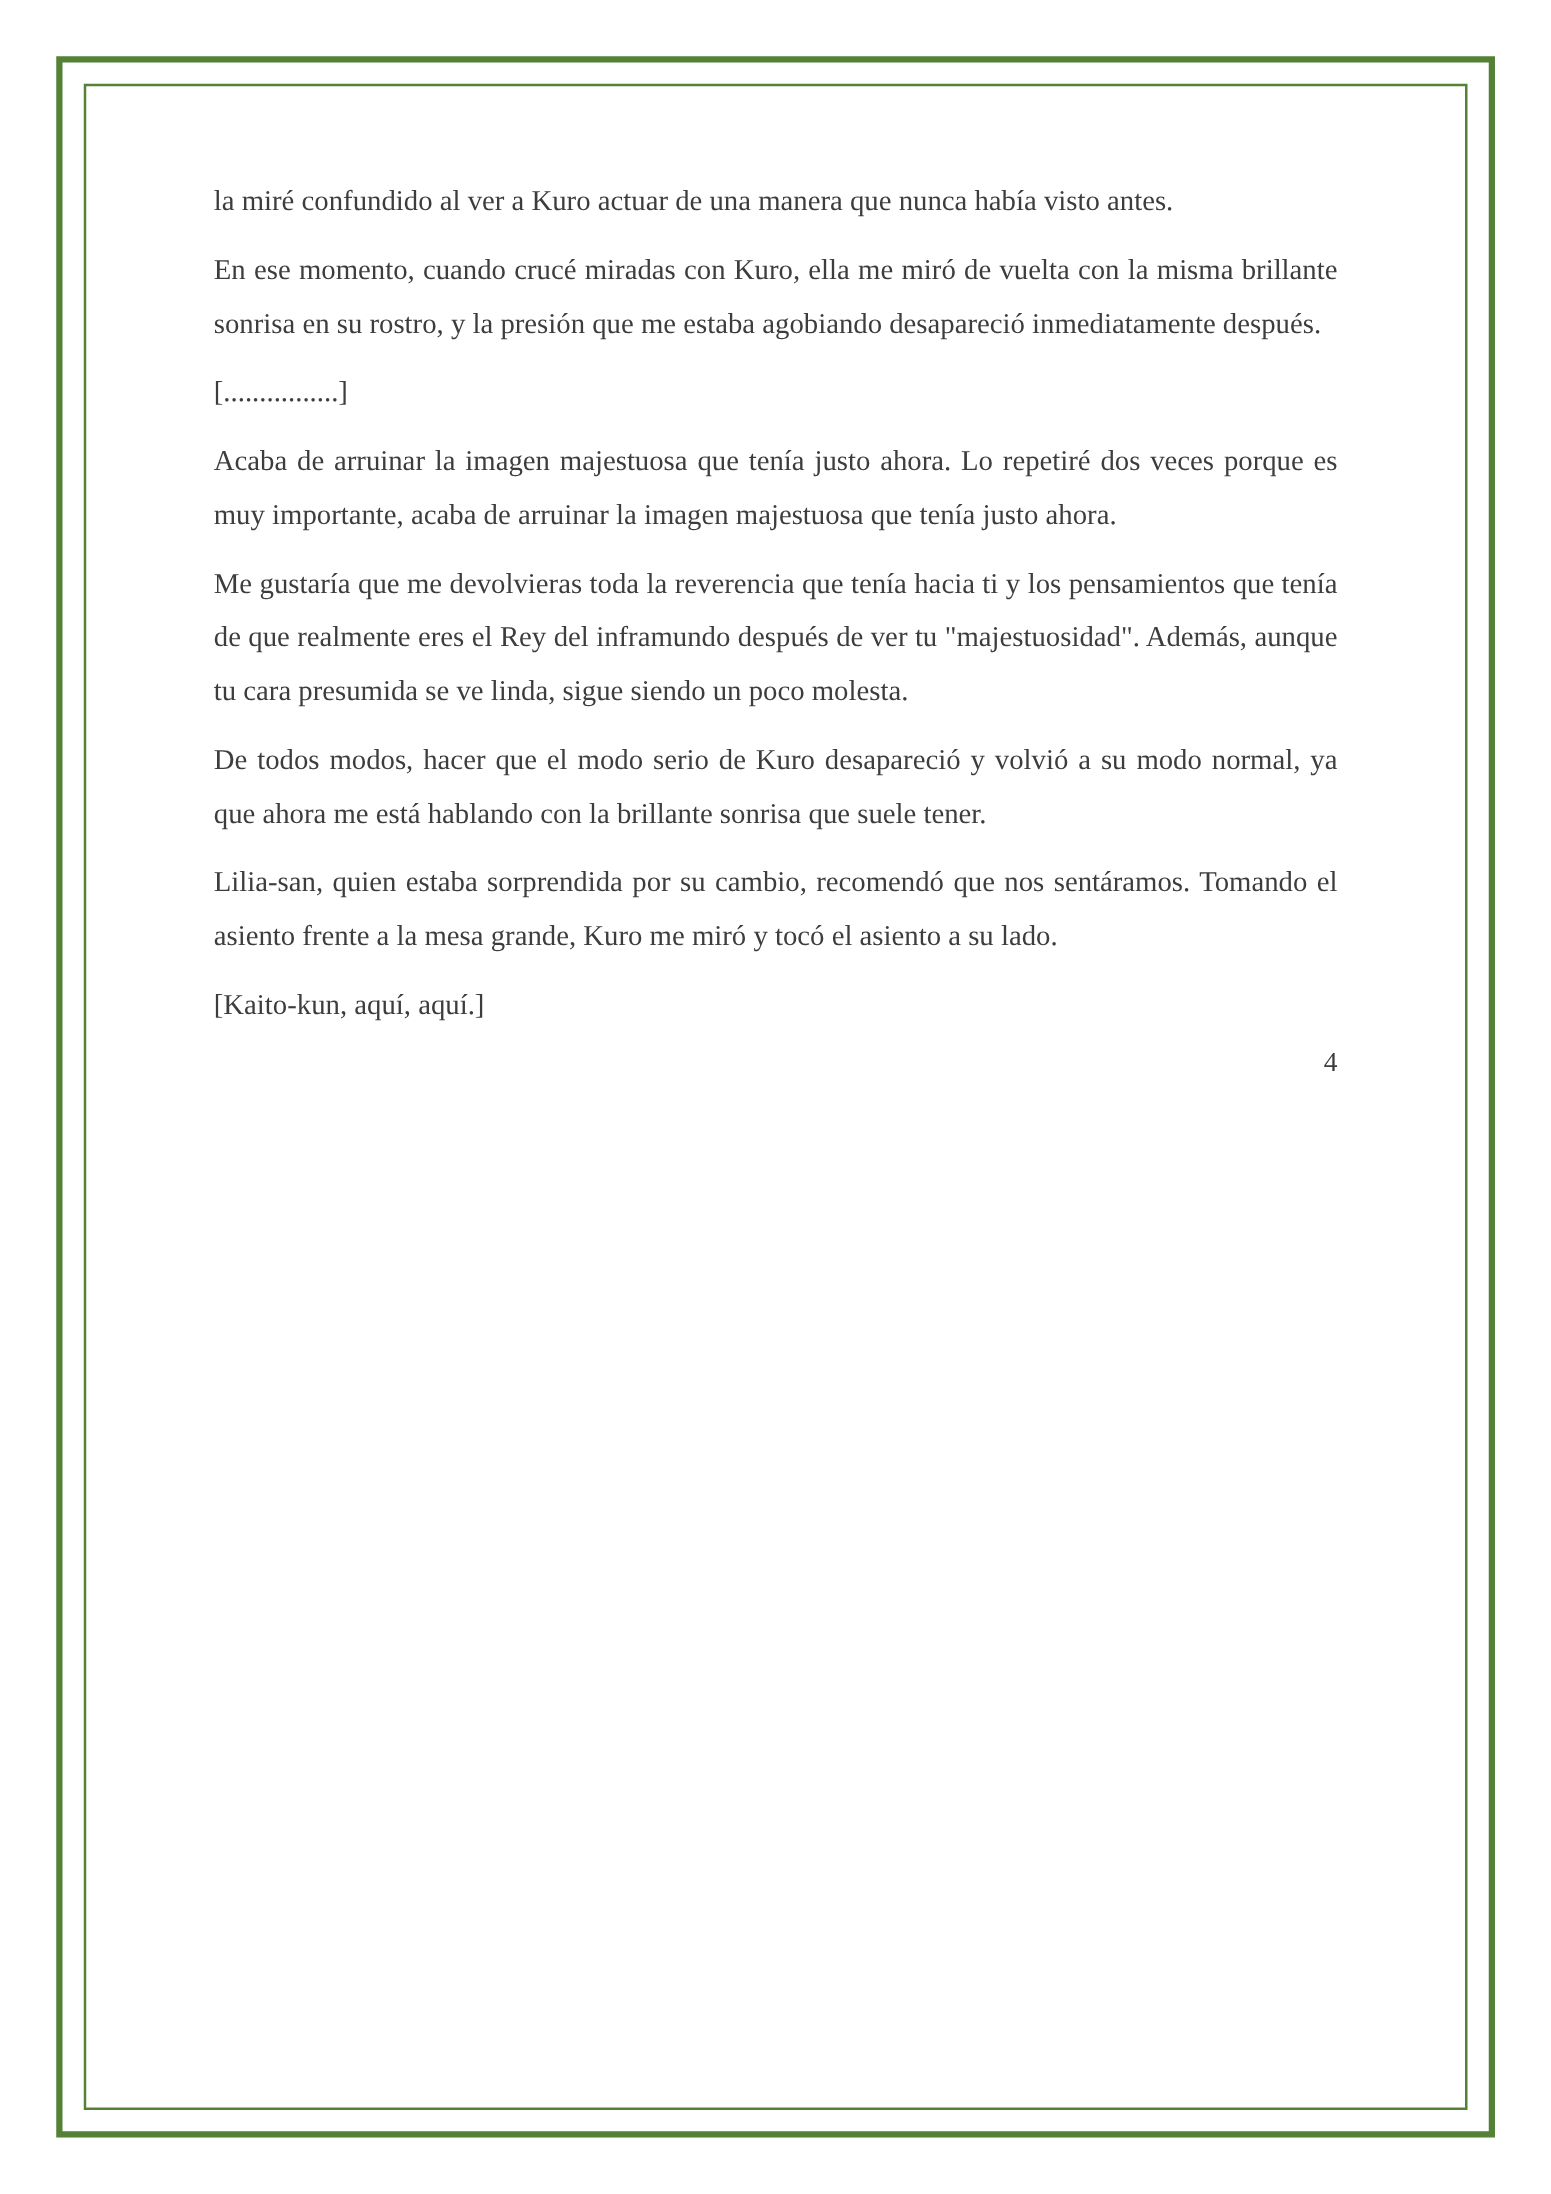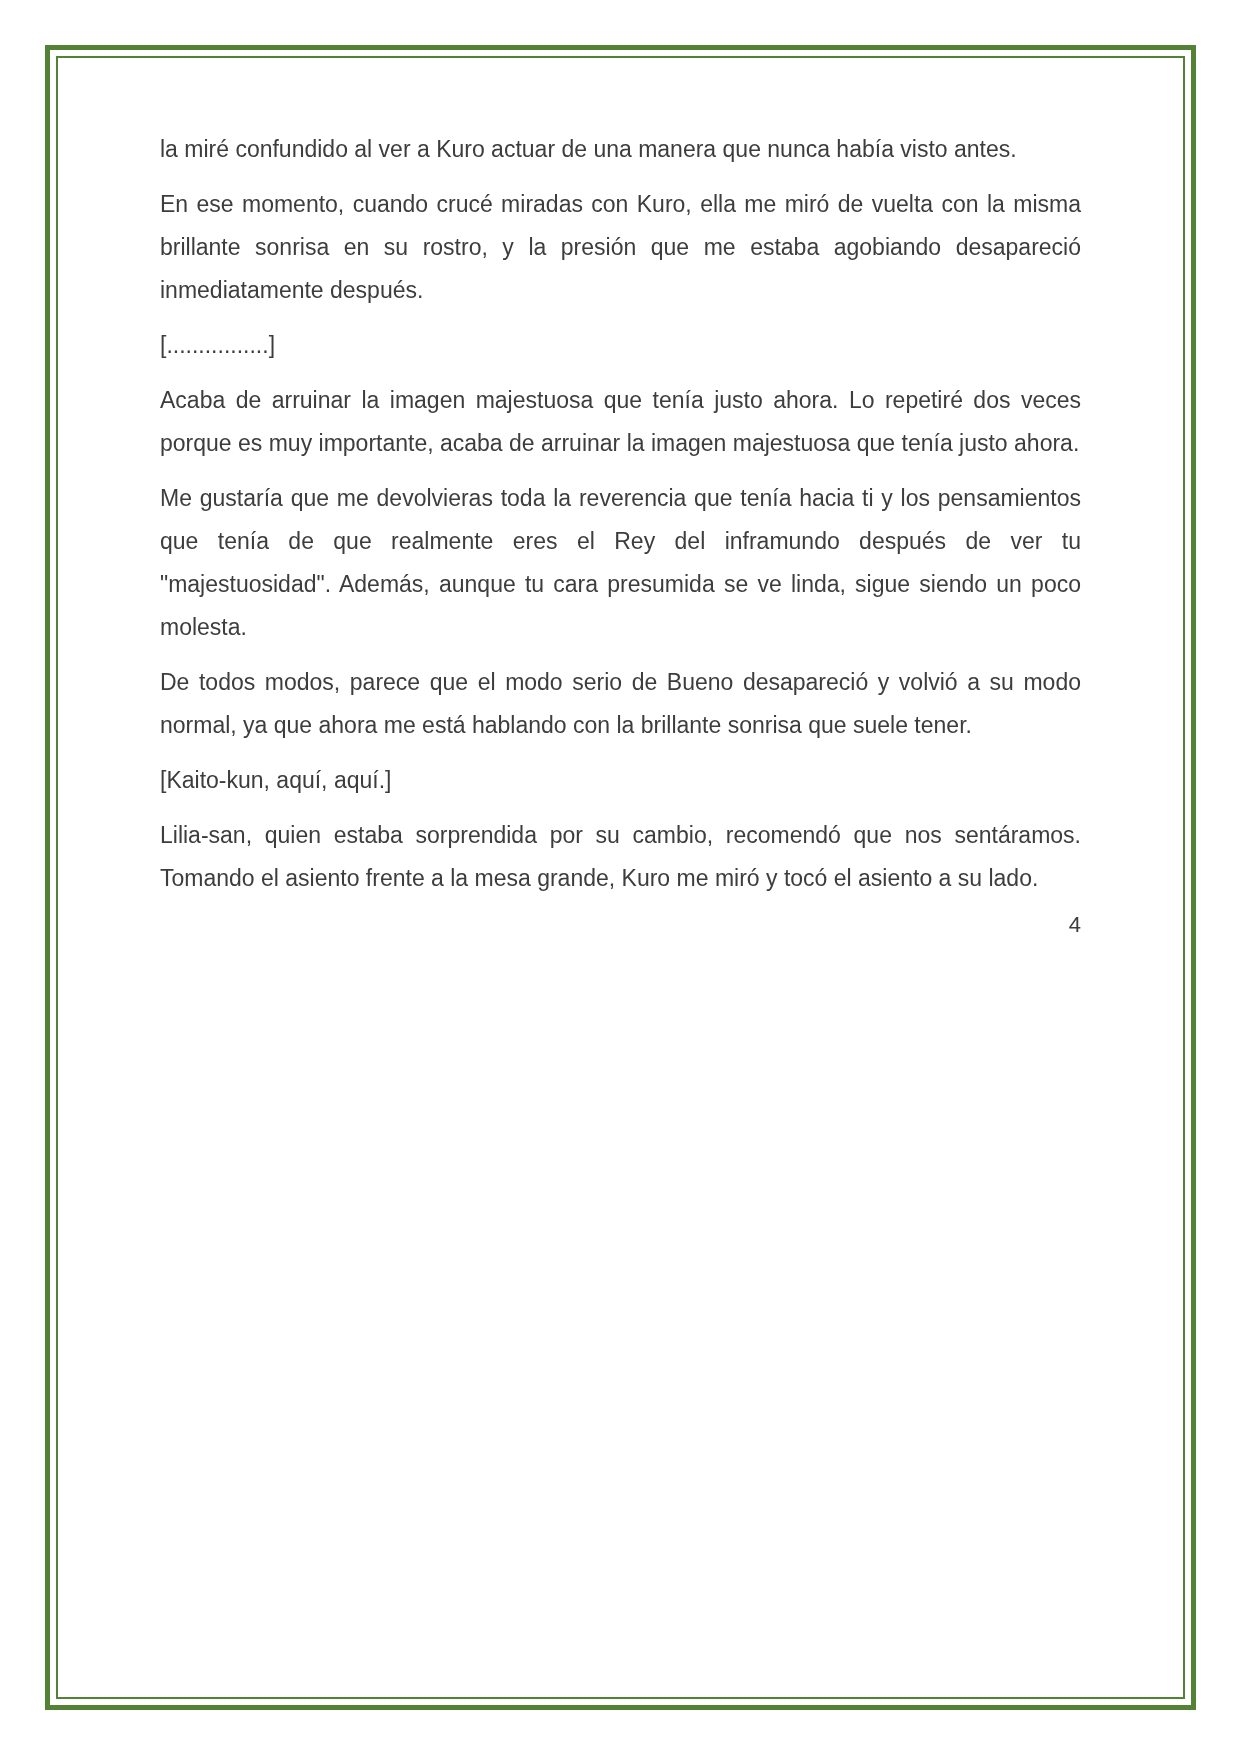--- a/index.html
+++ b/index.html
@@ -16,22 +16,23 @@
     height: 1755px;
     background: #ffffff;
   }
   .frame-outer {
     position: absolute;
     left: 45px;
     top: 45px;
     right: 45px;
     bottom: 45px;
     border: 5px solid var(--frame-green, #538135);
-    padding: 6px;
+    padding: 17px;
     background: #ffffff;
+    font-family: Liberation Serif, serif;
   }
   .frame-inner {
     width: 100%;
     height: 100%;
     border: 2px solid var(--frame-green, #538135);
     padding: 70px 102px 0 102px;
     overflow: hidden;
     background: #ffffff;
   }
   .para {
@@ -55,20 +56,20 @@
 
 <div class="page">
   <div class="frame-outer">
     <div class="frame-inner">
       <div id="paragraph-container">
           <p class="para">la miré confundido al ver a Kuro actuar de una manera que nunca había visto antes.</p>
           <p class="para">En ese momento, cuando crucé miradas con Kuro, ella me miró de vuelta con la misma brillante sonrisa en su rostro, y la presión que me estaba agobiando desapareció inmediatamente después.</p>
           <p class="para">[................]</p>
           <p class="para">Acaba de arruinar la imagen majestuosa que tenía justo ahora. Lo repetiré dos veces porque es muy importante, acaba de arruinar la imagen majestuosa que tenía justo ahora.</p>
           <p class="para">Me gustaría que me devolvieras toda la reverencia que tenía hacia ti y los pensamientos que tenía de que realmente eres el Rey del inframundo después de ver tu "majestuosidad". Además, aunque tu cara presumida se ve linda, sigue siendo un poco molesta.</p>
-          <p class="para">De todos modos, parece que el modo serio de Bueno desapareció y volvió a su modo normal, ya que ahora me está hablando con la brillante sonrisa que suele tener.</p>
+          <p class="para">De todos modos, hacer que el modo serio de Kuro desapareció y volvió a su modo normal, ya que ahora me está hablando con la brillante sonrisa que suele tener.</p>
+          <p class="para">Lilia-san, quien estaba sorprendida por su cambio, recomendó que nos sentáramos. Tomando el asiento frente a la mesa grande, Kuro me miró y tocó el asiento a su lado.</p>
           <p class="para">[Kaito-kun, aquí, aquí.]</p>
-          <p class="para">Lilia-san, quien estaba sorprendida por su cambio, recomendó que nos sentáramos. Tomando el asiento frente a la mesa grande, Kuro me miró y tocó el asiento a su lado.</p>
         </div>
       <div class="page-number">4</div>
     </div>
   </div>
 </div>
 
 </body></html>

